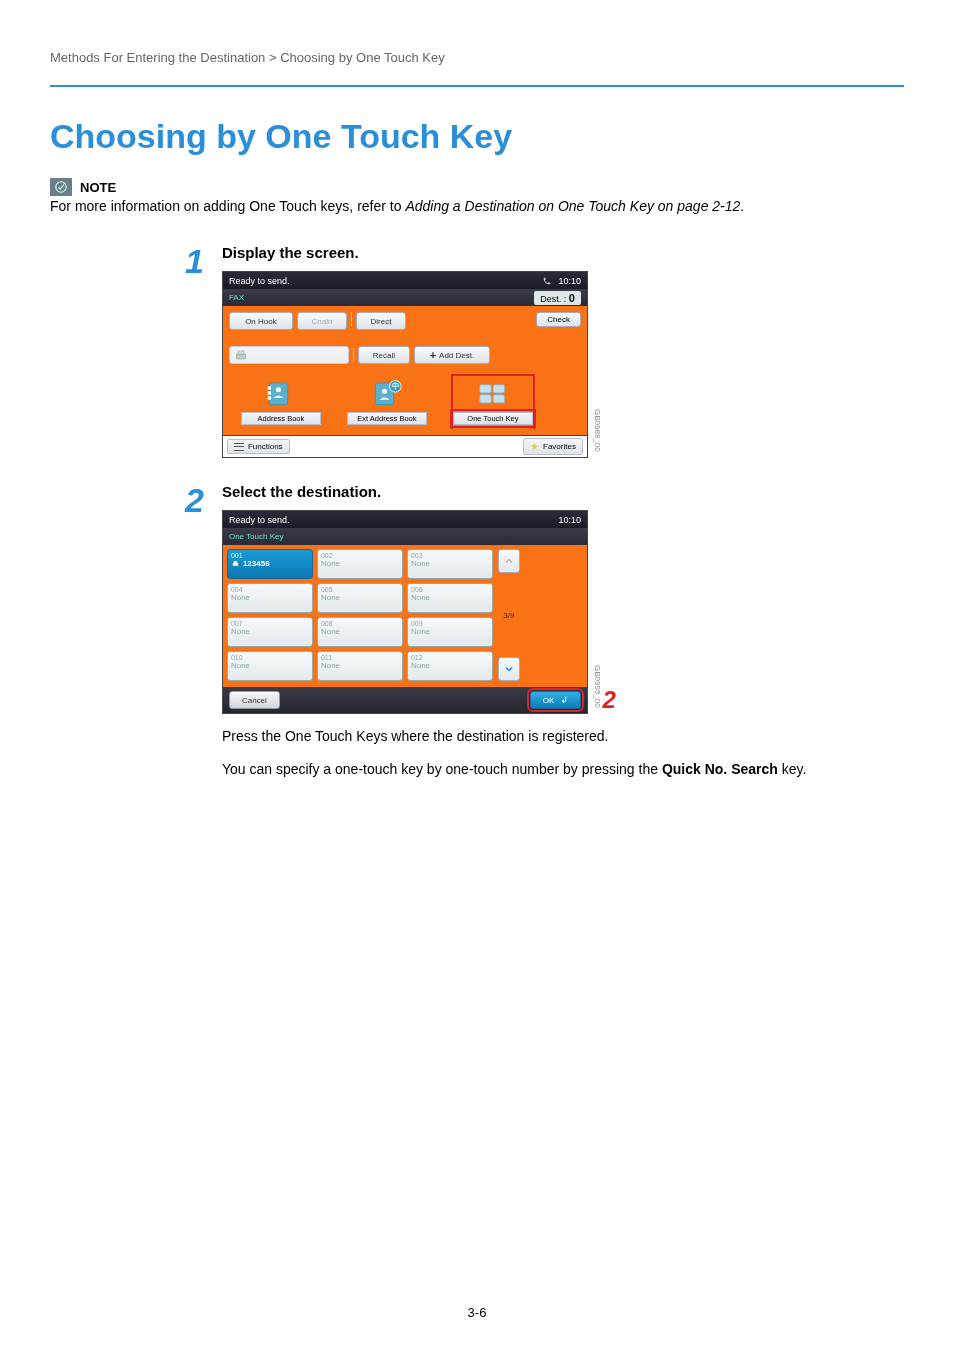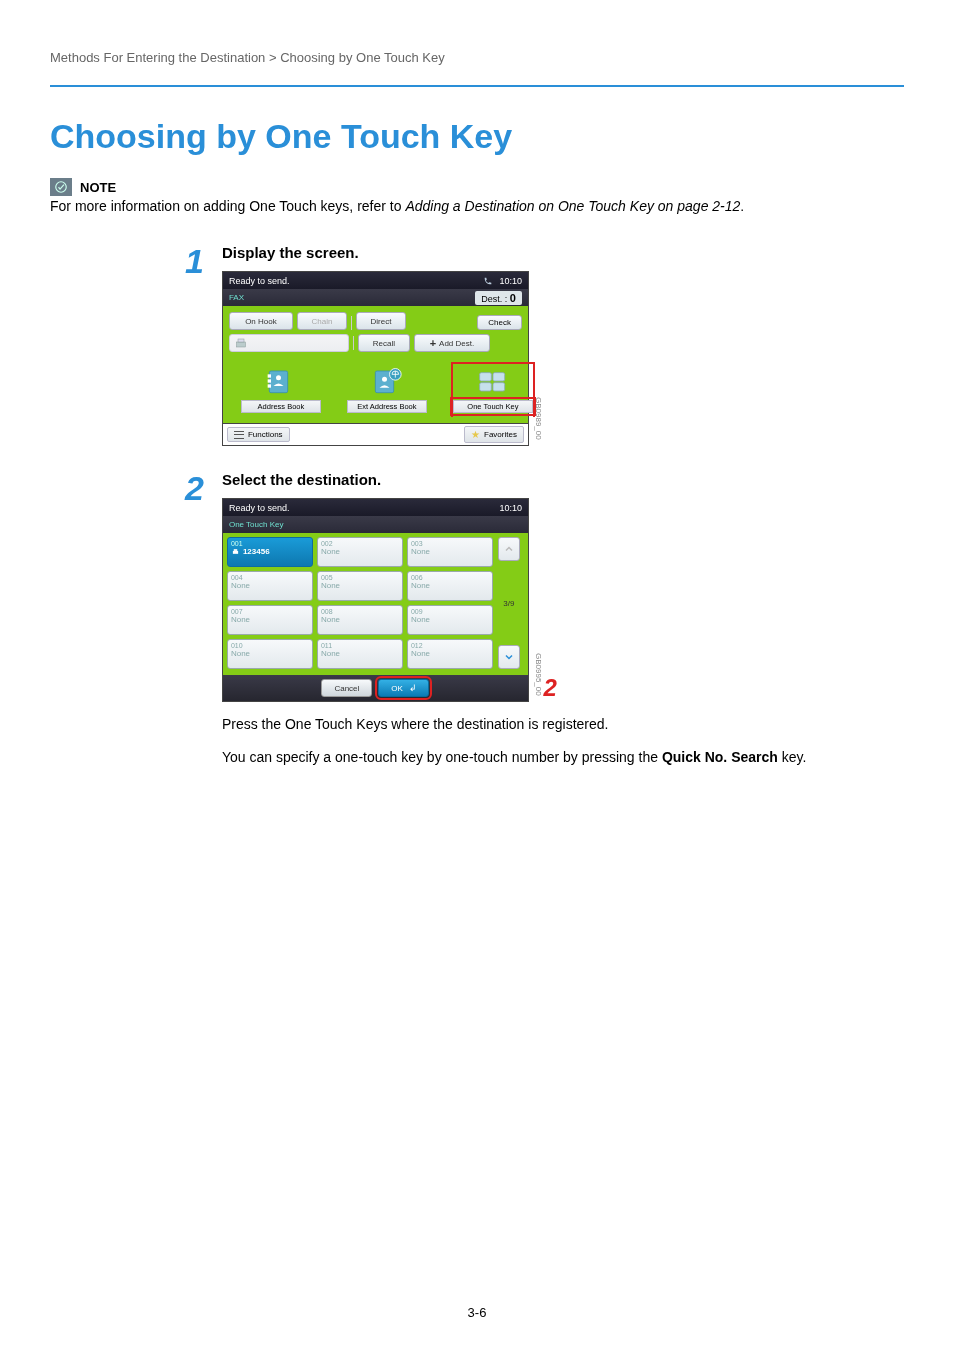--- a/index.html
+++ b/index.html
@@ -16,32 +16,32 @@
   .note-body { font-size: 14px; margin-bottom: 30px; }
   .note-body .italic { font-style: italic; }
   .step-wrap { display: flex; gap: 18px; margin-left: 135px; margin-bottom: 25px; }
   .step-num { color: #2a8fd8; font-size: 34px; font-weight: bold; font-style: italic; line-height: 1; }
   .step-body { flex: 1; }
   .step-title { font-weight: bold; font-size: 15px; margin-bottom: 10px; }
   .screen-wrap { position: relative; display: inline-block; }
   .screen-id { position: absolute; right: -14px; bottom: 6px; font-size: 8px; color: #888; writing-mode: vertical-rl; }
 
   
-  .panel { width: 307px; border: 1px solid #444; font-size: 9px; background: #84cc16; }
+  .panel { width: 366px; border: 1px solid #444; font-size: 9px; background: #f97316; }
   .panel-head { height: 17px; background: linear-gradient(#2a2a3a, #1a1a28); color: #fff; display: flex; align-items: center; justify-content: space-between; padding: 0 6px; }
   .panel-head .right { display: flex; align-items: center; gap: 6px; }
   .phone-icon { width: 10px; height: 10px; }
   .panel-sub { height: 17px; display: flex; align-items: center; justify-content: space-between; background: linear-gradient(#3a3a48, #2a2a38); color: #fff; padding: 0 6px; }
   .panel-sub .fax { color: #6fe0d0; font-size: 8px; }
   .dest-pill { background: #dfe6ea; color: #000; padding: 1px 6px; border-radius: 2px; font-size: 9px; }
   .dest-pill .z { font-weight: bold; font-size: 11px; }
   .check-btn { background: linear-gradient(#f9fbfd,#dbe4ea); border:1px solid #aab; border-radius:3px; padding:2px 10px; font-size:8px; }
 
   .panel-body1 { padding: 6px; }
-  .row1 { display:flex; align-items:flex-end; gap:4px; margin-bottom:4px; }
+  .row1 { display:flex; align-items:flex-start; gap:4px; margin-bottom:16px; }
   .btn-small { background: linear-gradient(#f9fbfd,#dbe4ea); border:1px solid #aab; border-radius:3px; height:18px; display:flex; align-items:center; justify-content:center; font-size:8px; color:#333; }
   .btn-small.disabled { color:#aaa; }
   .on-hook { width:64px; }
   .chain { width:50px; }
   .direct { width:50px; }
   .row2 { display:flex; align-items:center; gap:4px; margin-bottom:6px; }
   .drives { width:120px; height:18px; background:linear-gradient(#f4f4f6,#eceef1); border:1px solid #ccd; border-radius:3px; display:flex; align-items:center; padding:0 4px; }
   .recall { width:52px; }
   .add-dest { width:76px; display:flex; align-items:center; justify-content:center; gap:3px; }
   .plus { font-weight:bold; font-size:11px; }
@@ -69,21 +69,21 @@
   .key .num { font-size:7px; color:#8aa; }
   .key.selected { background:linear-gradient(#1a9bd8,#0d78b0); color:#fff; border-color:#0d6ca0; }
   .key.selected .num { color:#cfe; }
   .key.selected .name { color:#fff; font-weight:bold; }
   .fax-icon { width:9px; height:7px; }
   .pager { width:24px; display:flex; flex-direction:column; justify-content:space-between; align-items:center; }
   .arrow-btn { width:22px; height:24px; border:1px solid #aab; border-radius:3px; background:linear-gradient(#f7f9fb,#e3e9ed); display:flex; align-items:center; justify-content:center; }
   .arrow-btn.disabled svg path { stroke:#bbb; }
   .arrow-btn svg { width:12px; height:12px; }
   .page-no { font-size:8px; color:#333; }
-  .foot2 { height:26px; background:linear-gradient(#3a3a48,#26262f); display:flex; align-items:center; justify-content:center; gap:6px; padding:8px 6px; }
+  .foot2 { height:26px; background:linear-gradient(#3a3a48,#26262f); display:flex; align-items:center; justify-content:space-between; gap:6px; padding:8px 6px; }
   .foot-btn { height:18px; border-radius:3px; display:flex; align-items:center; justify-content:center; font-size:8px; padding:0 12px; }
   .cancel-btn { background:linear-gradient(#f7f9fb,#cfd6dc); border:1px solid #999; color:#333; }
   .ok-btn { background:linear-gradient(#33b0e5,#0c7bb5); border:1px solid #0a6ca0; color:#fff; position:relative; }
   .ok-btn .enter { margin-left:6px; font-size:9px; }
   .hi-ok { outline:2px solid #d22; outline-offset:1px; }
   .hi-num { position:absolute; right:-28px; bottom:0; color:#d22; font-size:24px; font-weight:bold; font-style:italic; }
 
   .post-text { font-size:14px; margin-top:12px; line-height:1.5; max-width:700px; }
   .post-text .bold { font-weight:bold; }
 

